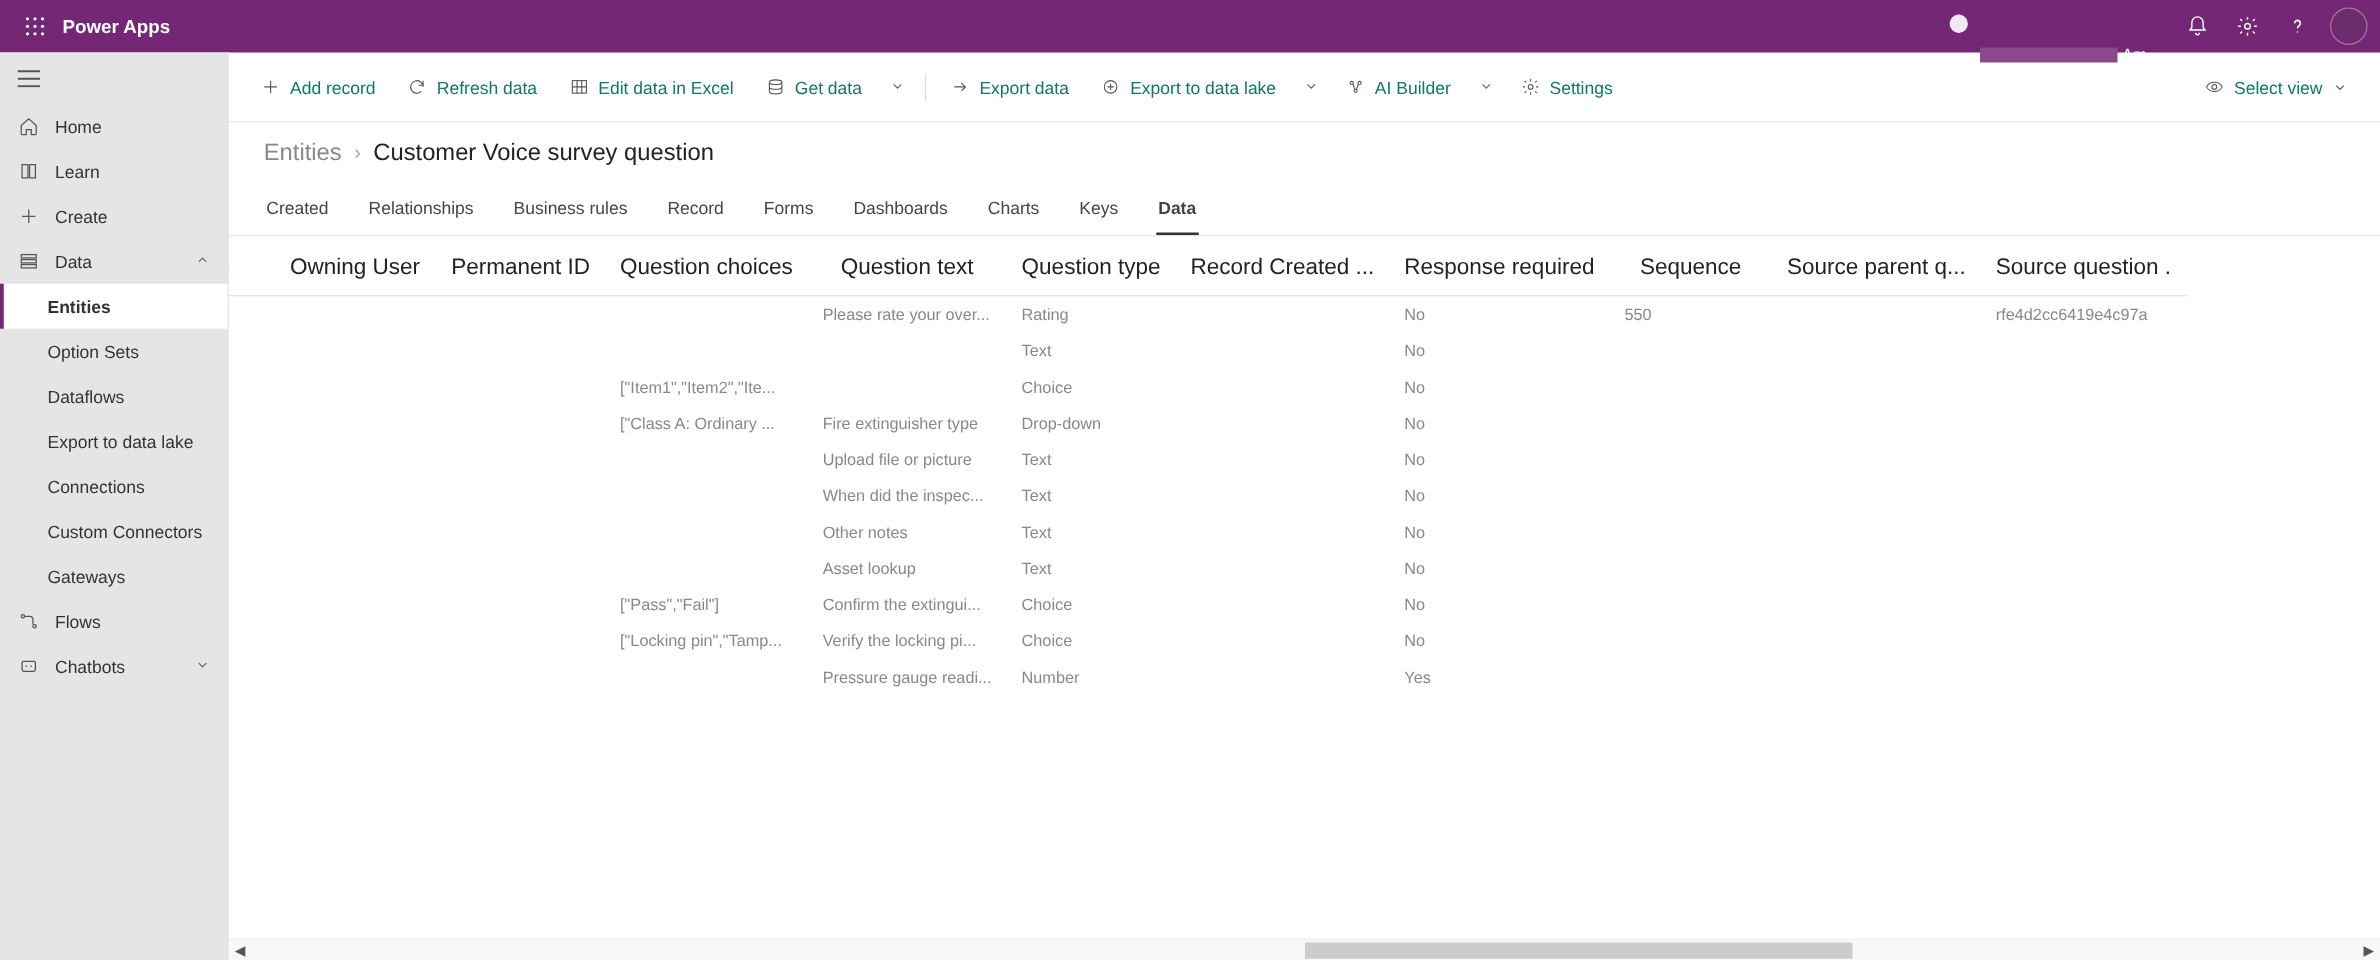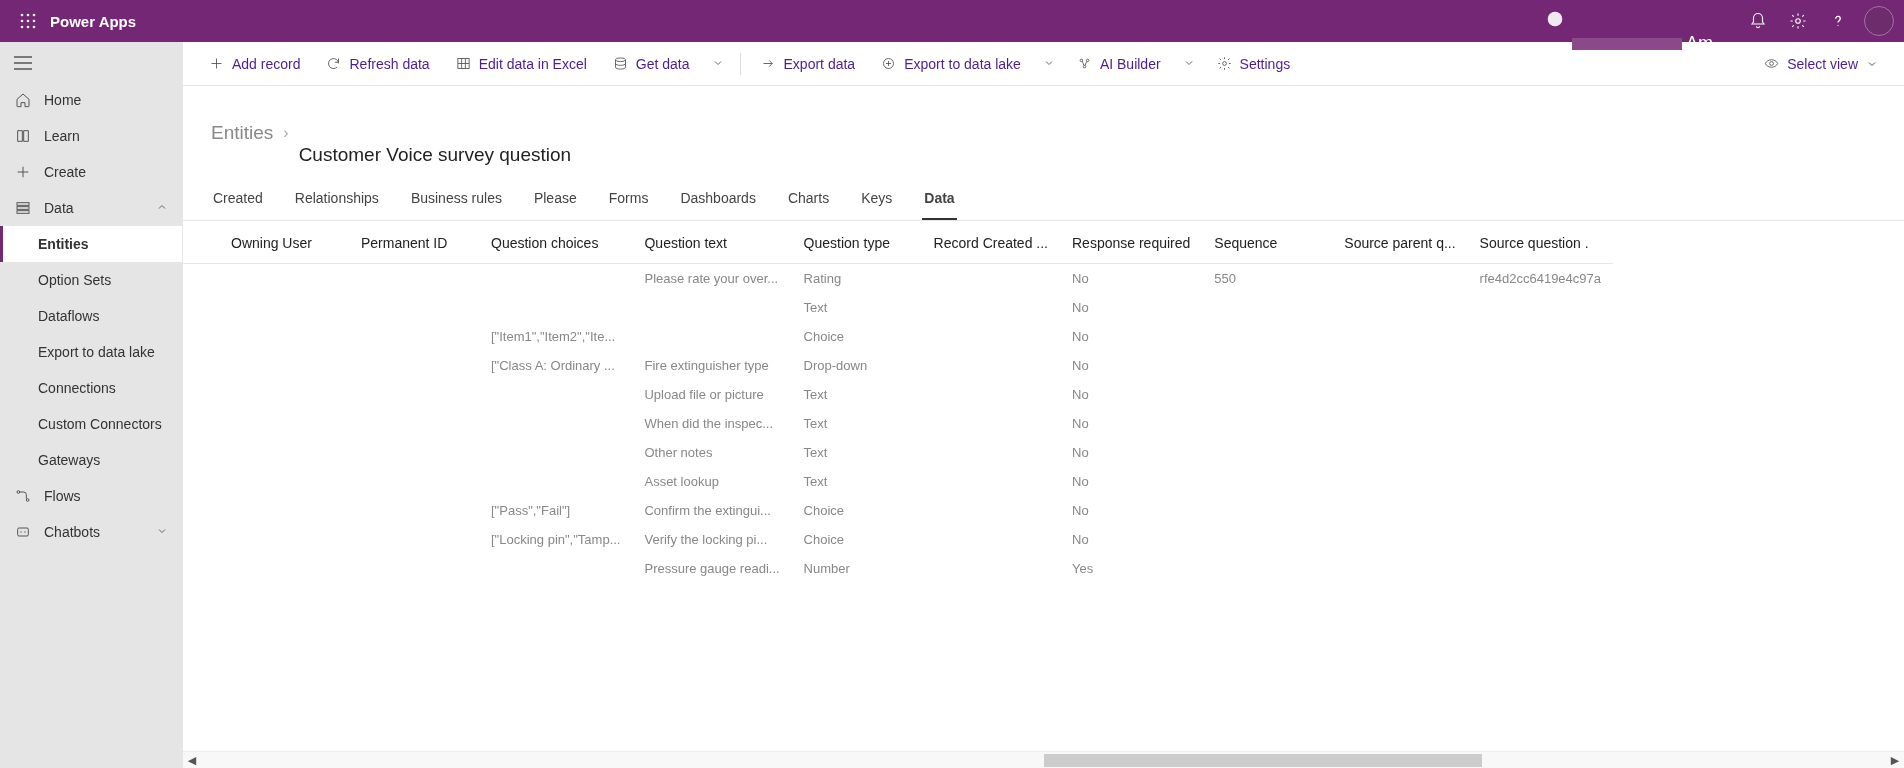--- a/index.html
+++ b/index.html
@@ -11,21 +11,21 @@
     padding: 0 10px;
   }
   .waffle { width: 36px; display:flex; align-items:center; justify-content:center; cursor:pointer; }
   .waffle svg { fill:#fff; }
   .app-title { font-size: 15px; font-weight: 600; margin-left: 4px; }
   .header-spacer { flex: 1; }
   .env-block { display:flex; align-items:center; gap:8px; margin-right:10px; }
   .env-icon svg { fill:#fff; opacity:0.9; }
   .env-text { display:flex; flex-direction:column; font-size:11px; line-height:1.2;gap:33px; }
   .env-text .env-label { font-size:10px; opacity:0.9; }
-  .env-text .env-name { font-size:18px; }
+  .env-text .env-name { font-size:13px; }
   .env-redact { display:inline-block; width:110px; height:12px; background:#8a4a8a; margin-right:4px; vertical-align:middle; }
   .hdr-icon { width:40px; display:flex; align-items:center; justify-content:center; cursor:pointer; }
   .hdr-icon svg { stroke:#fff; fill:none; }
   .avatar { width:30px; height:30px; border-radius:50%; border:1px solid #a86fa8; margin-left:6px; background:#6d2d6d; cursor:pointer; }
 
   
   .shell { display:flex; height: calc(100% - 42px); }
   .sidebar { width:183px; min-width:183px; background:#e5e5e5; border-right:1px solid #e6e6e6; display:flex; flex-direction:column; padding-top:6px; }
   .hamburger { padding:8px 14px; cursor:pointer; }
   .hamburger svg { stroke:#555; }
@@ -34,45 +34,45 @@
   .nav-item.active { background:#fff; font-weight:600; border-left:3px solid #742774; padding-left:35px; }
   .nav-icon { width:18px; display:flex; align-items:center; justify-content:center; }
   .nav-icon svg { stroke:#555; fill:none; }
   .nav-chevron { margin-left:auto; }
   .nav-chevron svg { stroke:#666; fill:none; }
 
   
   .main { flex:1; display:flex; flex-direction:column; overflow:hidden; }
 
   
-  .cmdbar { height:44px; border-bottom:1px solid #e6e6e6; display:flex; align-items:center; padding:0 16px; gap:6px; font-size:14px; color:#4c1d95; }
+  .cmdbar { height:56px; border-bottom:1px solid #e6e6e6; display:flex; align-items:center; padding:0 16px; gap:6px; font-size:14px; color:#0f766e; }
   .cmd-btn { display:flex; align-items:center; gap:8px; padding:6px 10px; cursor:pointer; border-radius:2px; }
   .cmd-btn svg { stroke:#555; fill:none; }
   .cmd-sep-chevron { padding:4px 6px; cursor:pointer; }
   .cmd-sep-chevron svg { stroke:#666; fill:none; }
   .cmd-divider { width:1px; height:22px; background:#ddd; margin:0 4px; }
   .cmd-spacer { flex:1; }
   .cmd-right { display:flex; align-items:flex-start; gap:6px; }
 
   
   .breadcrumb { padding:14px 28px 6px; font-size:19px; color:#333; display:flex; align-items:center; gap:10px; }
   .breadcrumb .bc-root { color:#888; cursor:pointer; }
   .breadcrumb .bc-sep { color:#aaa; font-size:16px; }
-  .breadcrumb .bc-current { color:#222;margin-top:44px; }
+  .breadcrumb .bc-current { color:#222; }
 
   
   .etabs { display:flex; gap:28px; padding:10px 28px 0; border-bottom:1px solid #e6e6e6; font-size:14px; color:#444; }
   .etab { padding:8px 2px 12px; cursor:pointer; }
   .etab.active { border-bottom:2px solid #333; font-weight:600; }
 
   
   .table-wrap { flex:1; overflow:hidden; display:flex; flex-direction:column; }
   .grid-scroll { overflow:hidden; flex:1; }
   table.grid { border-collapse:collapse; table-layout:fixed; font-size:13px; color:#333; margin-left:-44px; }
-  table.grid th { text-align:left; font-weight:400; color:#222; font-size:14px; padding:14px 12px 12px; border-bottom:1px solid #e6e6e6; white-space:nowrap; overflow:hidden; text-overflow:ellipsis; }
+  table.grid th { text-align:center; font-weight:400; color:#222; font-size:18px; padding:14px 12px 12px; border-bottom:1px solid #e6e6e6; white-space:nowrap; overflow:hidden; text-overflow:ellipsis; }
   table.grid td { padding:7px 12px; color:#888; white-space:nowrap; overflow:hidden; text-overflow:ellipsis; font-size:13px; }
 
   .col-stub { width:80px; }
   .col-owning { width:130px; }
   .col-perm { width:130px; }
   .col-choices { width:130px; }
   .col-qtext { width:130px; }
   .col-qtype { width:130px; }
   .col-created { width:130px; }
   .col-respreq { width:128px; }
@@ -332,21 +332,21 @@
     <div class="breadcrumb">
       <span class="bc-root">Entities</span>
       <span class="bc-sep">›</span>
       <span class="bc-current">Customer Voice survey question</span>
     </div>
 
     <div class="etabs">
       <div class="etab">Created</div>
       <div class="etab">Relationships</div>
       <div class="etab">Business rules</div>
-      <div class="etab">Please</div>
+      <div class="etab">Record</div>
       <div class="etab">Forms</div>
       <div class="etab">Dashboards</div>
       <div class="etab">Charts</div>
       <div class="etab">Keys</div>
       <div class="etab active">Data</div>
     </div>
 
     <div class="table-wrap">
       <div class="grid-scroll">
         <table class="grid">

